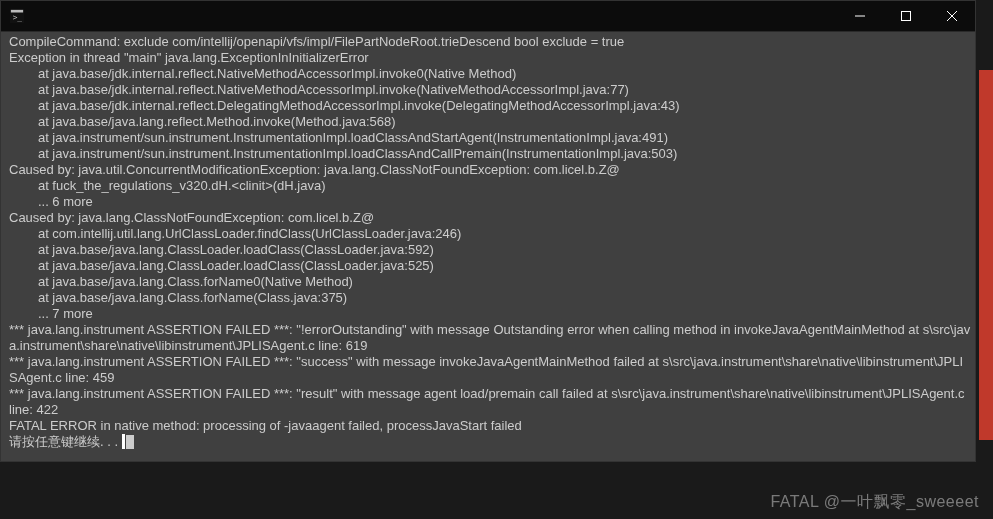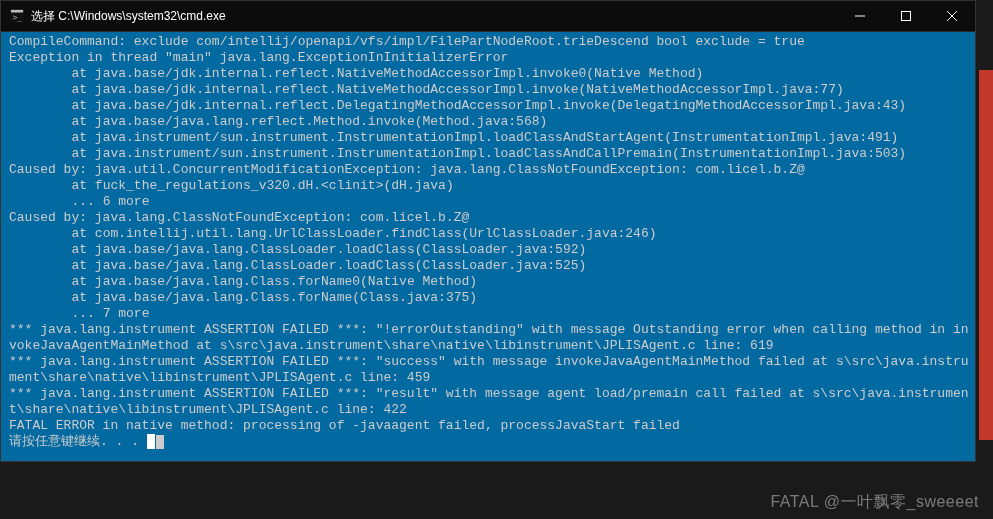--- a/index.html
+++ b/index.html
@@ -44,29 +44,29 @@
   .winbtn {
     width: 46px;
     height: 30px;
     display: flex;
     align-items: center;
     justify-content: center;
     color: #ffffff;
   }
   .terminal {
     flex: 1;
-    background: #0369a1;
+    background: #404040;
     color: #cccccc;
     font-size: 13px;
     line-height: 16px;
     padding: 2px 4px 4px 8px;
     white-space: pre-wrap;
     word-break: break-all;
     overflow: hidden;
-    font-family: Liberation Mono, monospace;
+    font-family: Liberation Sans, sans-serif;
     border-top: 1px solid #2a2a2a;
   }
   .cursor {
     display: inline-block;
     width: 8px;
     height: 14px;
     background: #cccccc;
     vertical-align: text-bottom;
     margin-left: 1px;
   }
@@ -102,21 +102,20 @@
 <div class="window">
 
   <div class="titlebar">
     <span class="icon">
       <svg width="14" height="14" viewBox="0 0 16 16">
         <rect x="0" y="0" width="16" height="16" fill="#111"></rect>
         <rect x="1" y="1" width="14" height="3" fill="#bbb"></rect>
         <text x="3" y="12" font-size="9" fill="#bbb" font-family="monospace">&gt;_</text>
       </svg>
     </span>
-    <span class="title">选择 C:\Windows\system32\cmd.exe</span>
     <span class="spacer"></span>
     <div class="winbtn">
       <svg width="10" height="10" viewBox="0 0 10 10">
           <line x1="0" y1="5" x2="10" y2="5" stroke="#fff" stroke-width="1"></line>
         </svg>
     </div>
     <div class="winbtn">
       <svg width="10" height="10" viewBox="0 0 10 10">
           <rect x="0.5" y="0.5" width="9" height="9" fill="none" stroke="#fff" stroke-width="1"></rect>
         </svg>

